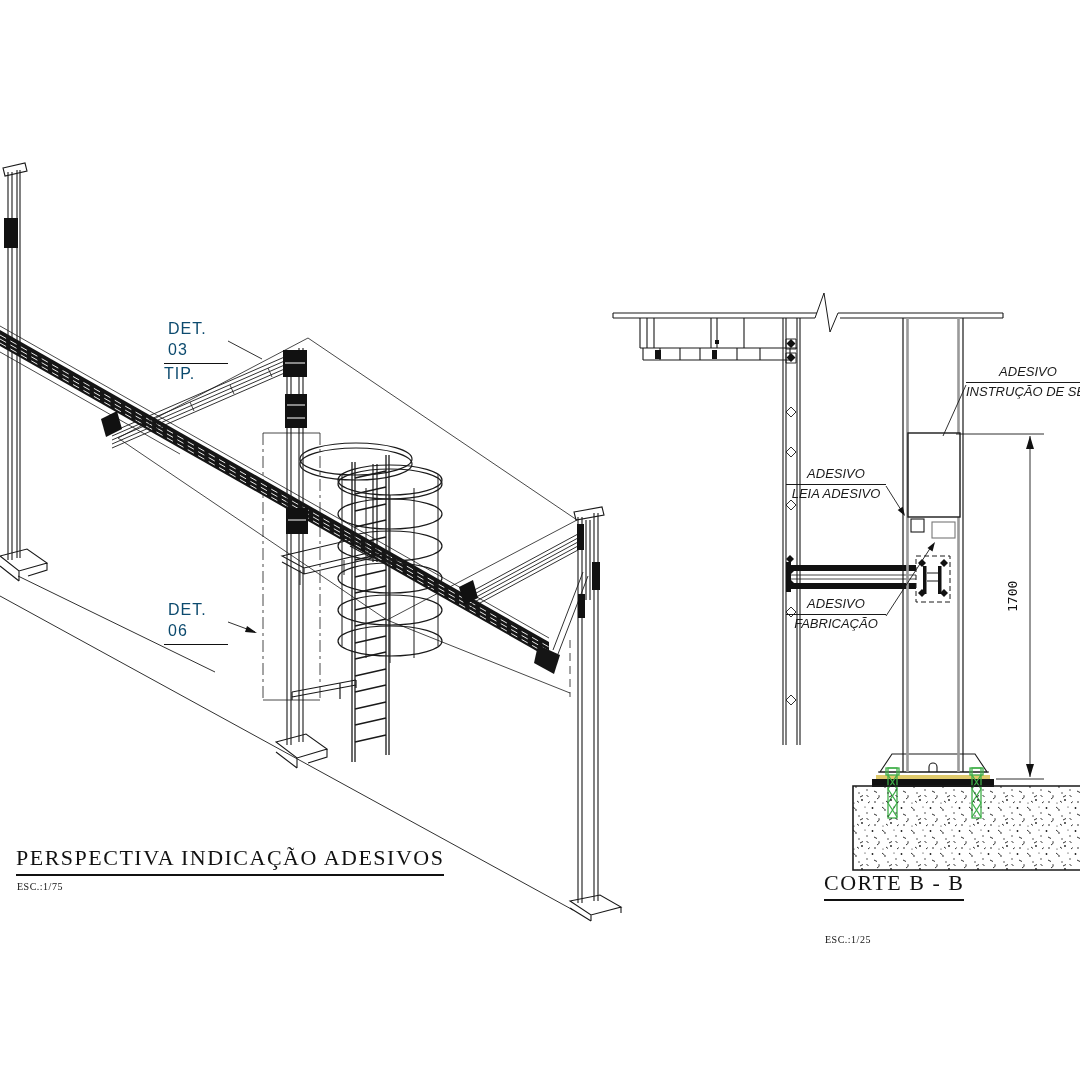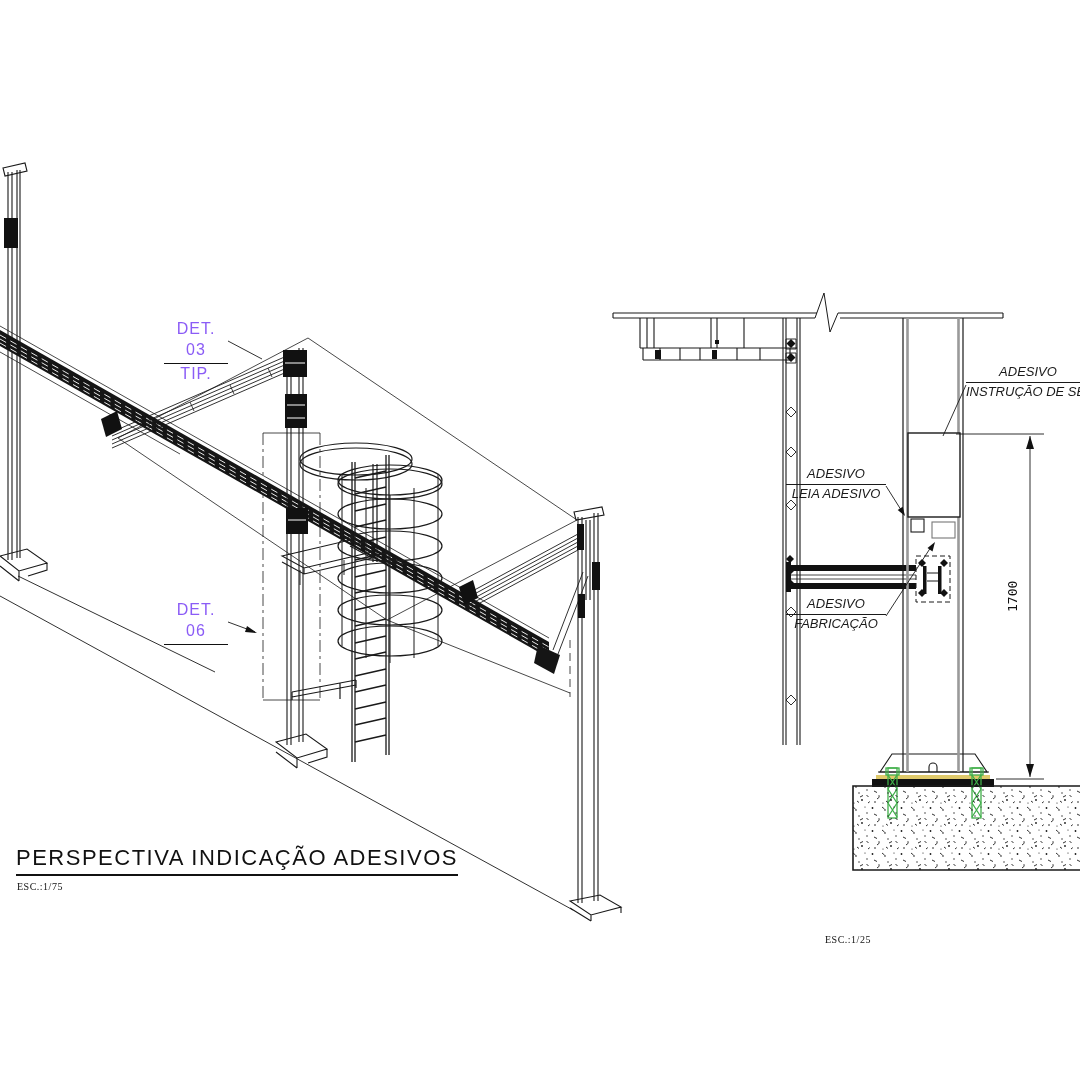--- a/index.html
+++ b/index.html
@@ -2,23 +2,23 @@
 <html><head>
 <meta charset="utf-8">
 <style>
   html,body{margin:0;padding:0;background:#fff;}
   #canvas{position:relative;width:1080px;height:1080px;background:#fff;overflow:hidden;
           font-family:"Liberation Sans",sans-serif;color:#111;}
   .label{position:absolute;}
   .callout{font-style:italic;font-size:13px;line-height:1.3;text-align:center;color:#1a1a1a;}
   .callout .shelf{display:block;border-bottom:1.3px solid #1a1a1a;padding-bottom:1px;}
   .callout .l2{display:block;white-space:nowrap;padding-top:1px;}
-  .det{font-size:16px;line-height:1.3;text-align:center;color:#8b5cf6;letter-spacing:1px;}
+  .det{font-size:16px;line-height:1.3;text-align:left;color:#0c4a6e;letter-spacing:1px;}
   .det .u{display:inline-block;border-bottom:1.5px solid #111;padding:0 4px 2px;}
-  .title{font-family:Liberation Sans, sans-serif;font-size:22px;letter-spacing:1.5px;
+  .title{font-family:Liberation Serif, serif;font-size:22px;letter-spacing:1.5px;
          border-bottom:2px solid #111;padding-bottom:3px;white-space:nowrap;color:#111;}
   .esc{font-family:Liberation Serif, serif;font-size:10px;letter-spacing:.5px;color:#111;}
   .dim{font-family:"DejaVu Sans Mono",monospace;font-size:13px;color:#111;
        transform:rotate(-90deg);transform-origin:0 0;white-space:nowrap;}
   svg{position:absolute;left:0;top:0;}
 </style>
 </head>
 <body>
 
 <div id="canvas">
@@ -270,15 +270,16 @@
   <div class="label callout" style="left:786px;top:596px;width:100px;">
     <span class="shelf">ADESIVO</span>
     <span class="l2">FABRICAÇÃO</span>
   </div>
 
   <div class="label dim" style="left:1005px;top:612px;">1700</div>
 
   <div class="label title" style="left:16px;top:845px;">PERSPECTIVA INDICAÇÃO ADESIVOS</div>
   <div class="label esc" style="left:17px;top:881px;">ESC.:1/75</div>
 
+  <div class="label title" style="left:824px;top:870px;">CORTE  B - B</div>
   <div class="label esc" style="left:825px;top:934px;">ESC.:1/25</div>
 
 </div>
 
 </body></html>

